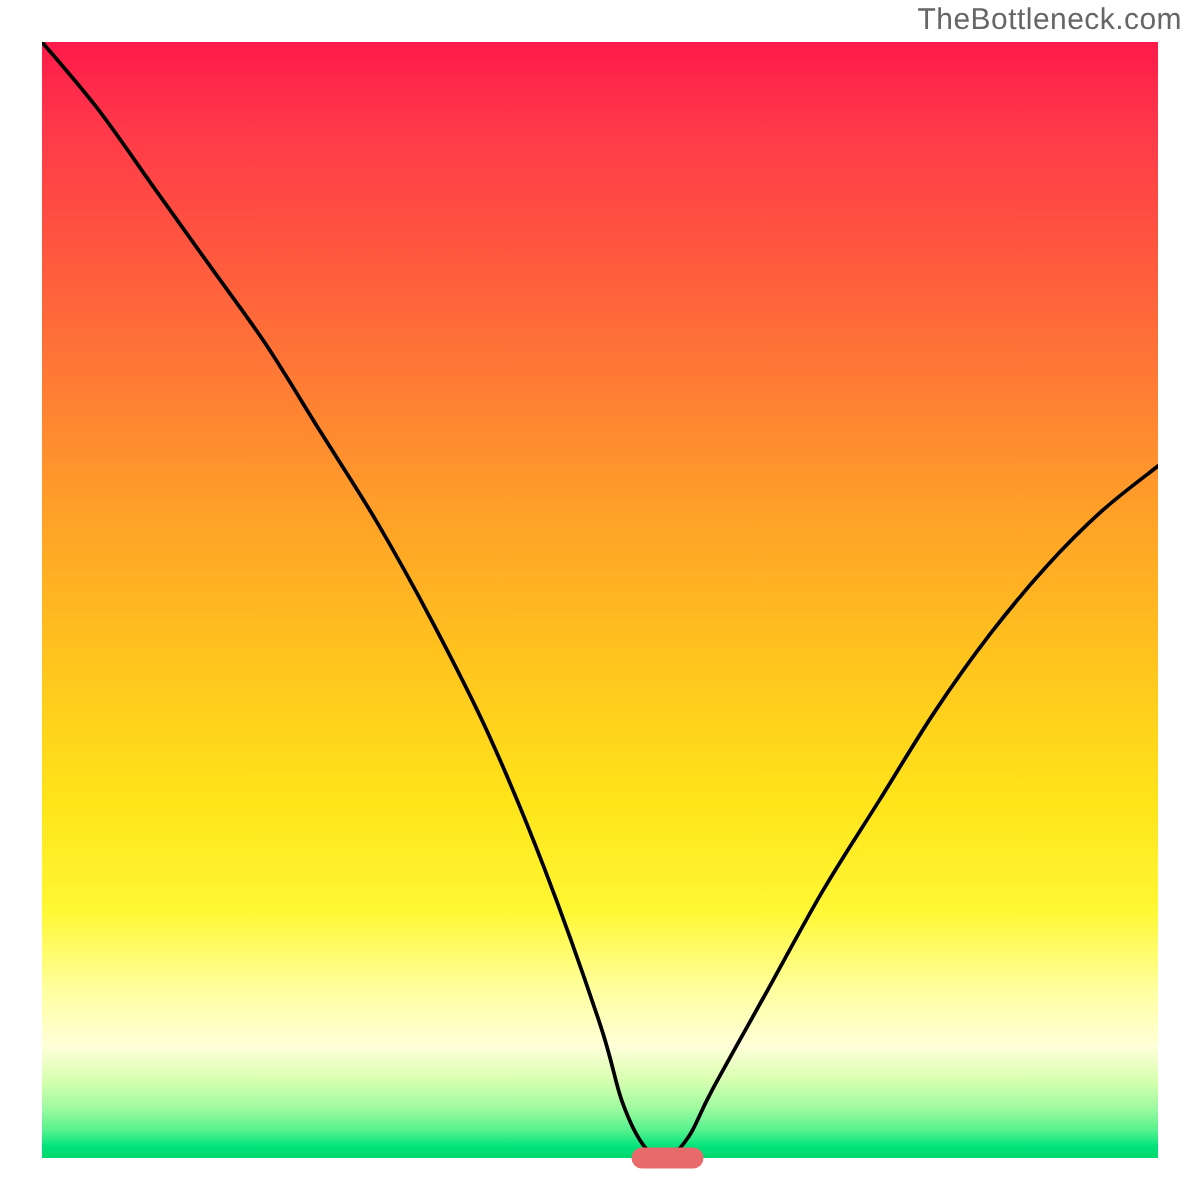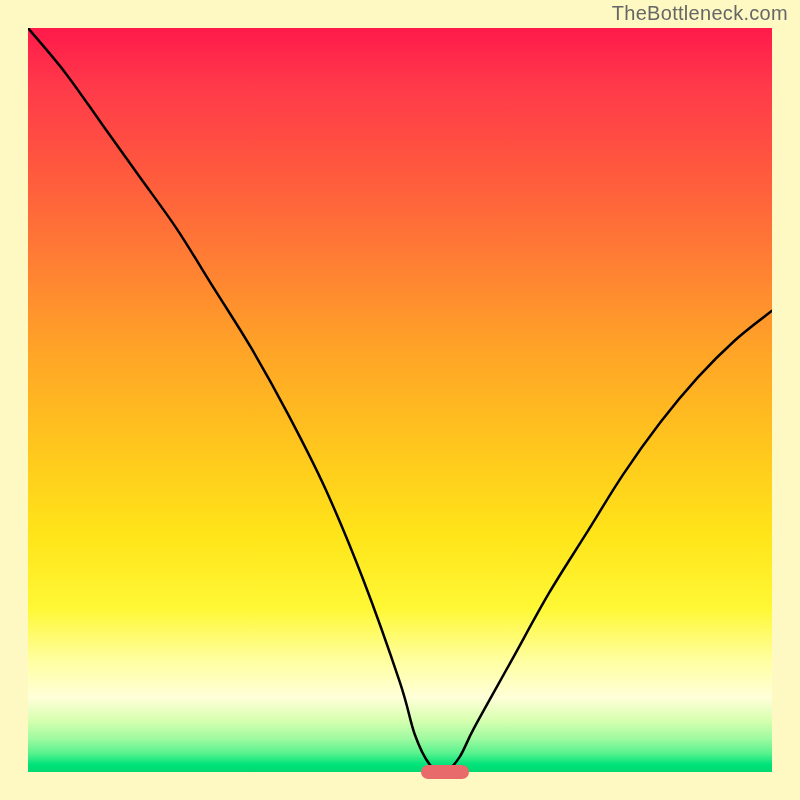--- a/index.html
+++ b/index.html
@@ -8,21 +8,21 @@
     width: 800px;
     height: 800px;
     background: #000;
     overflow: hidden;
     font-family: Arial, Helvetica, sans-serif;
   }
   .frame {
     position: relative;
     width: 800px;
     height: 800px;
-    background: #fef9c3;
+    background: #ffffff;
   }
   .watermark {
     position: absolute;
     top: 2px;
     right: 12px;
     color: #666;
     font-size: 20px;
     font-weight: 500;
     letter-spacing: 0.3px;
     user-select: none;

